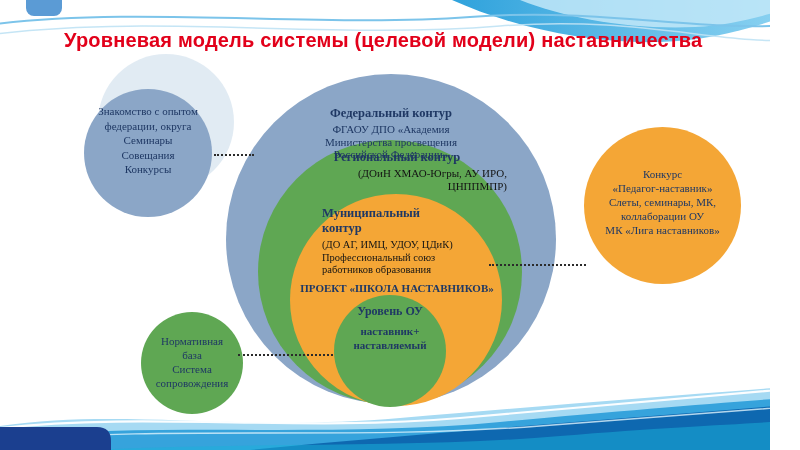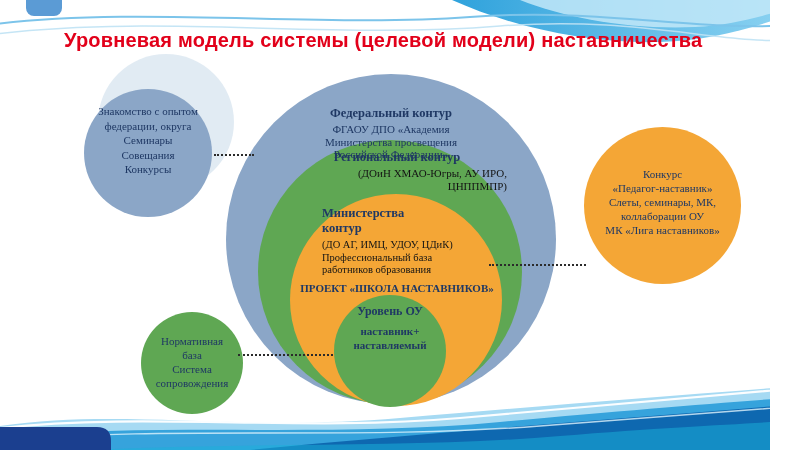--- a/index.html
+++ b/index.html
@@ -106,24 +106,24 @@
 Российской Федерации»</div>
   </div>
 
   <div class="tb tb-regional">
     <div class="h" data-bind="rings.regional.title">Региональный контур</div>
     <div class="lines" data-bind="rings.regional.lines">(ДОиН ХМАО-Югры, АУ ИРО,
 ЦНППМПР)</div>
   </div>
 
   <div class="tb tb-municipal">
-    <div class="h" data-bind="rings.municipal.title_lines">Министерства
+    <div class="h" data-bind="rings.municipal.title_lines">Муниципальный
 контур</div>
     <div class="lines" data-bind="rings.municipal.lines">(ДО АГ, ИМЦ, УДОУ, ЦДиК)
-Профессиональный база
+Профессиональный союз
 работников образования</div>
   </div>
 
   <div class="tb tb-project" data-bind="rings.municipal.project">ПРОЕКТ «ШКОЛА НАСТАВНИКОВ»</div>
 
   <div class="tb tb-ou">
     <div class="h" data-bind="rings.ou.title">Уровень ОУ</div>
     <div class="bot" data-bind="rings.ou.bottom_lines">наставник+
 наставляемый</div>
   </div>

